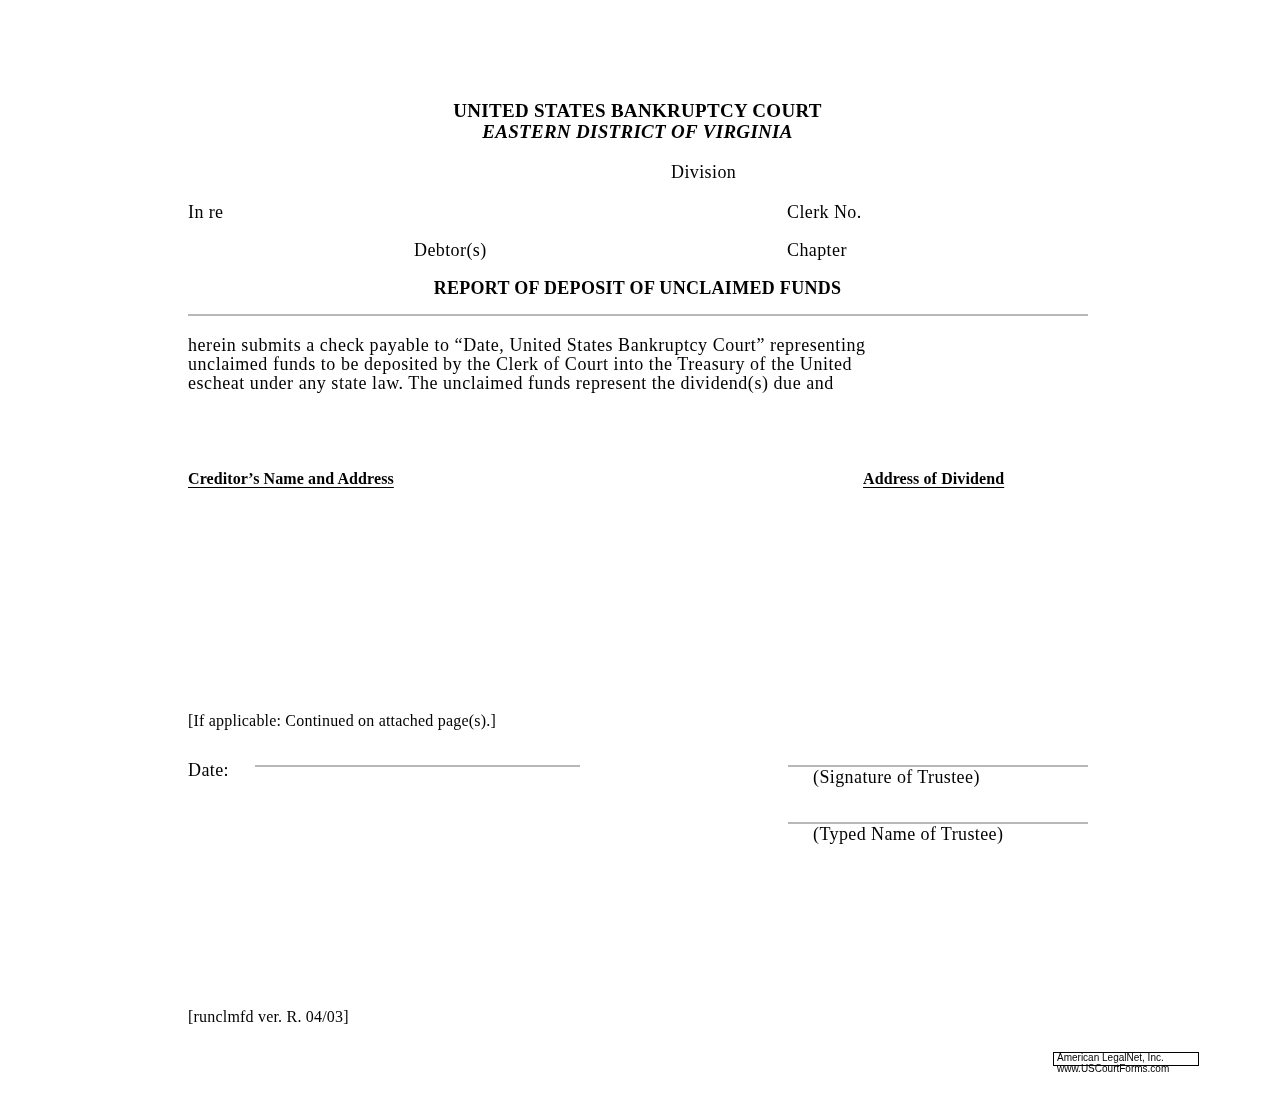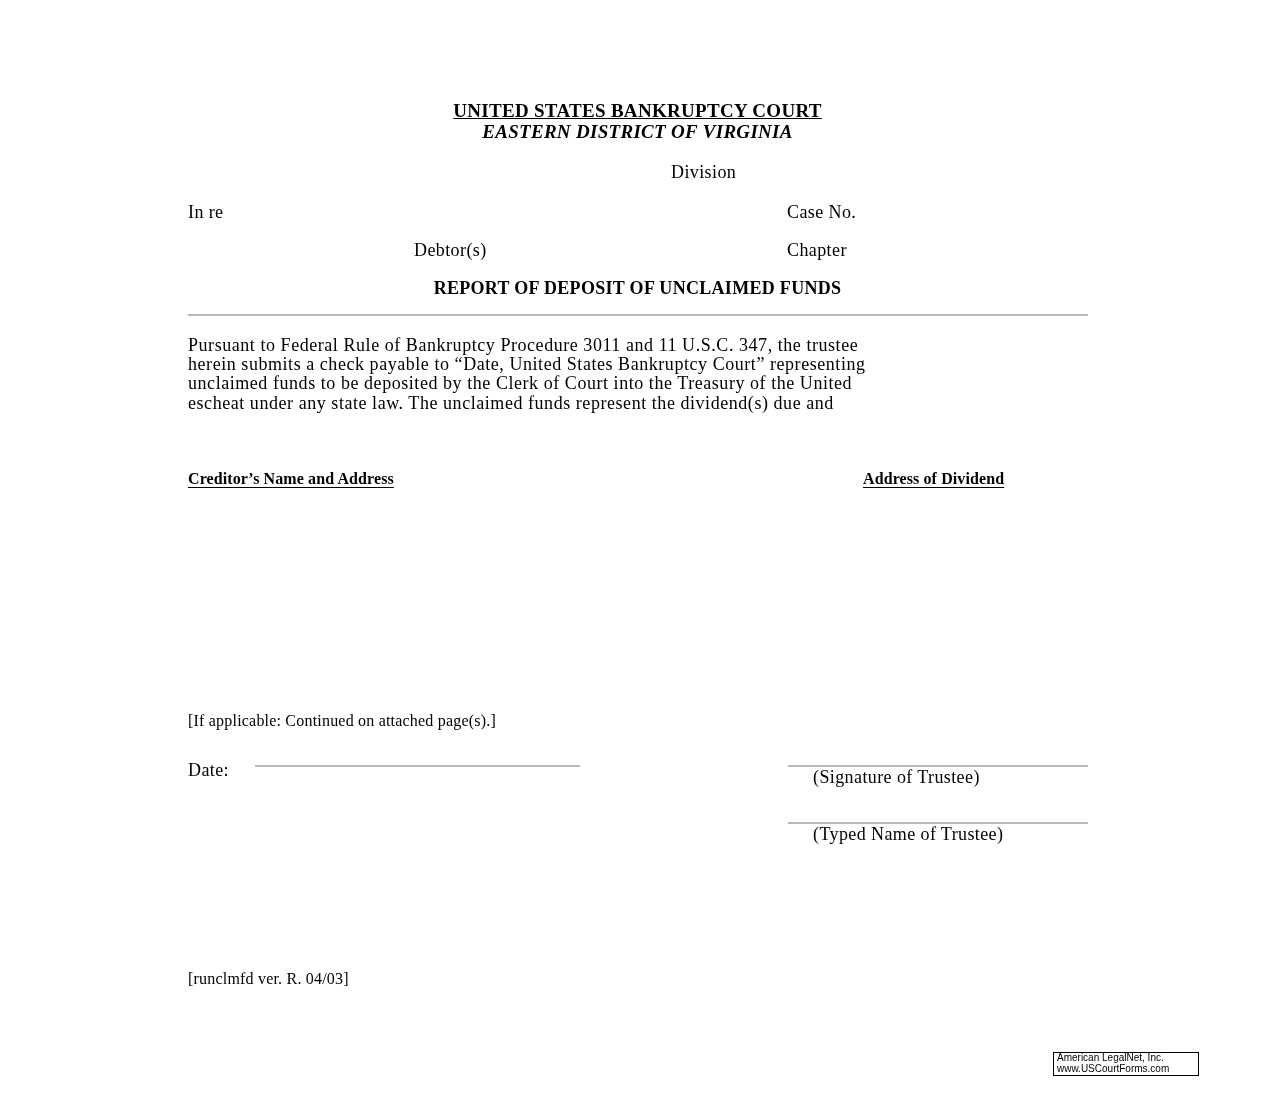--- a/index.html
+++ b/index.html
@@ -6,40 +6,39 @@
     body { width: 1275px; height: 1100px; position: relative; overflow: hidden;
            font-family: "Liberation Serif", "DejaVu Serif", serif; color: #000; }
     .abs { position: absolute; white-space: nowrap; }
     .title { font-weight: bold; font-size: 19px; letter-spacing: 0.3px; text-align: center; width: 1275px; left: 0; }
     .reg { font-size: 18px; letter-spacing: 0.4px; }
     .rule { position: absolute; height: 0; border-top: 2px solid #b8b8b8; }
     .para { position: absolute; left: 188px; top: 336px; width: 900px; font-size: 18px; line-height: 19.2px; letter-spacing: 0.55px; }
     .para div { white-space: nowrap; }
     .colhead { font-weight: bold; font-size: 16px; text-decoration: underline; text-underline-offset: 3px; letter-spacing: 0.1px; }
     .small { font-size: 16px; letter-spacing: 0.2px; }
-    .stamp { position: absolute; left: 1053px; top: 1052px; width: 146px; height: 24px; border: 1px solid #000;
+    .stamp { position: absolute; left: 1053px; top: 1052px; width: 146px; height: 14px; border: 1px solid #000;
              font-family: "Liberation Sans", "DejaVu Sans", sans-serif; font-size: 10px; line-height: 10.5px; padding: 0 0 0 3px; box-sizing: border-box; }
   </style>
 </head>
 <body>
 
-<div class="abs title" style="top:100px;text-decoration:underline;">UNITED STATES BANKRUPTCY COURT</div>
+<div class="abs title" style="top:100px;">UNITED STATES BANKRUPTCY COURT</div>
 <div class="abs title" style="top:121px;font-style:italic;">EASTERN DISTRICT OF VIRGINIA</div>
 <div class="abs reg" style="left:671px; top:162px;">Division</div>
 
 <div class="abs reg" style="left:188px; top:202px;">In re</div>
-<div class="abs reg" style="left:787px; top:202px;">Case No.</div>
+<div class="abs reg" style="left:787px; top:202px;">Clerk No.</div>
 <div class="abs reg" style="left:414px; top:240px;">Debtor(s)</div>
 <div class="abs reg" style="left:787px; top:240px;">Chapter</div>
 
 <div class="abs title" style="top:278px; font-size:18px;">REPORT OF DEPOSIT OF UNCLAIMED FUNDS</div>
 <div class="rule" style="left:188px; top:314px; width:900px;"></div>
 
 <div class="para">
-  <div>Pursuant to Federal Rule of Bankruptcy Procedure 3011 and 11 U.S.C. 347, the trustee</div>
   <div>herein submits a check payable to “Date, United States Bankruptcy Court” representing</div>
   <div>unclaimed funds to be deposited by the Clerk of Court into the Treasury of the United</div>
   <div>escheat under any state law.  The unclaimed funds represent the dividend(s) due and</div>
 </div>
 
 <div class="abs colhead" style="left:188px; top:470px;">Creditor’s Name and Address</div>
 <div class="abs colhead" style="left:863px; top:470px;">Address of Dividend</div>
 
 <div class="abs" style="left:188px; top:500px; width:900px; height:200px;"></div>
 
@@ -47,18 +46,18 @@
 
 <div class="abs reg" style="left:188px; top:748px;margin-top:12px;">Date:</div>
 <div class="rule" style="left:255px; top:765px; width:325px;"></div>
 
 <div class="rule" style="left:788px; top:765px; width:300px;"></div>
 <div class="abs reg" style="left:813px; top:767px;">(Signature of Trustee)</div>
 
 <div class="rule" style="left:788px; top:822px; width:300px;"></div>
 <div class="abs reg" style="left:813px; top:824px;">(Typed Name of Trustee)</div>
 
-<div class="abs small" style="left:188px; top:970px;">[runclmfd ver. R. 04/03]</div>
+<div class="abs small" style="left:188px; top:1008px;">[runclmfd ver. R. 04/03]</div>
 
 <div class="stamp">
   <div>American LegalNet, Inc.</div>
   <div>www.USCourtForms.com</div>
 </div>
 
 </body></html>

